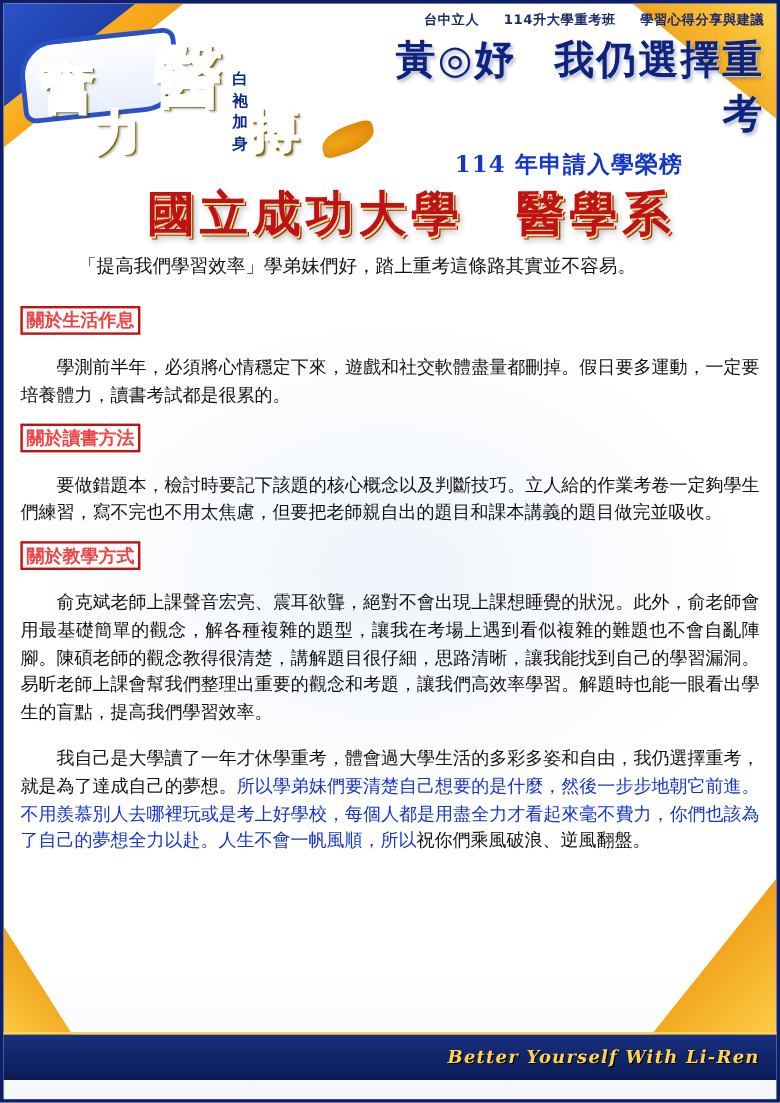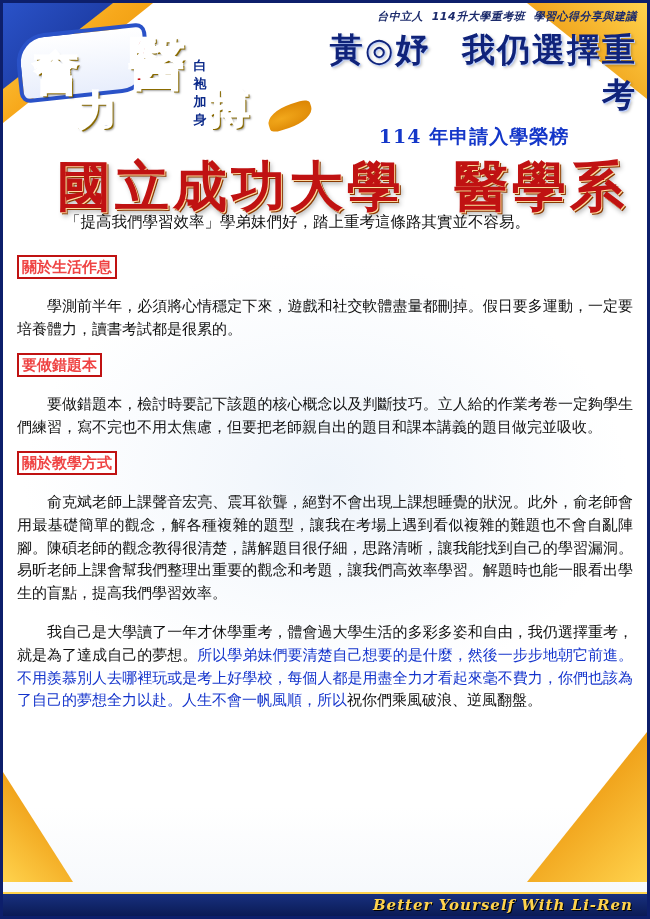--- a/index.html
+++ b/index.html
@@ -28,21 +28,21 @@
   .corner-tr{position:absolute;right:0;top:0;width:120px;height:96px;
     background:linear-gradient(225deg,#ffd34d 0%,#f0a21a 60%,#dd8b00 100%);
     clip-path:polygon(120px 0,120px 96px,0 0);}
   .corner-br{position:absolute;right:0;bottom:34px;width:120px;height:150px;
     background:linear-gradient(315deg,#ffd34d 0%,#f0a21a 55%,#dd8b00 100%);
     clip-path:polygon(120px 150px,120px 0,0 150px);}
   .corner-bl{position:absolute;left:0;bottom:34px;width:70px;height:110px;
     background:linear-gradient(45deg,#ffd34d 0%,#f0a21a 60%,#dd8b00 100%);
     clip-path:polygon(0 110px,0 0,70px 110px);}
   .footer-bar{
-    position:absolute;left:0;right:0;bottom:0;height:24px;
+    position:absolute;left:0;right:0;bottom:16px;height:40px;
     background:linear-gradient(180deg,#18307f 0%,#0b1b55 100%);
     border-top:2px solid #ffd34d;
     display:flex;align-items:center;justify-content:flex-end;
     padding-right:14px;box-sizing:border-box;text-align:center;
   }
   .footer-text{
     color:#ffd34d;font-style:italic;font-weight:bold;font-size:15px;
     letter-spacing:1px;font-family:"DejaVu Serif","Liberation Serif",serif;
     text-shadow:1px 1px 0 #000;
   }
@@ -73,35 +73,35 @@
   }
   .bai-circle span{display:block;font-size:13px;color:#0c2a8a;font-weight:bold;}
   .leaf{
     position:absolute;left:256px;top:96px;width:46px;height:22px;
     background:radial-gradient(ellipse at 30% 50%,#f2a81b 0%,#d98100 100%);
     border-radius:60% 20% 60% 20%;transform:rotate(-18deg);
   }
 
   .hdr-right{position:absolute;right:10px;top:6px;width:320px;text-align:right;}
   .hdr-line1{font-size:11px;color:#1b2a6b;font-weight:bold;letter-spacing:.5px;}
-  .hdr-line1 span{margin-left:4px;font-style:italic;}
+  .hdr-line1 span{margin-left:16px;}
   .hdr-name{
     margin-top:4px;font-size:33px;font-weight:bold;color:#10237a;
     letter-spacing:2px;
     text-shadow:1px 1px 0 #bcd0ff,2px 2px 3px rgba(0,0,0,.25);
   }
   .hdr-sub{
     margin-top:6px;font-size:19px;font-weight:bold;color:#1437c9;
     letter-spacing:1px;text-align:center;padding-right:6px;
     font-family:"DejaVu Serif","Liberation Serif",serif;
   }
 
   .school-line{
     position:absolute;left:0;right:0;top:148px;text-align:center;
-    font-size:54px;font-weight:bold;color:#c01212;letter-spacing:4px;
+    font-size:40px;font-weight:bold;color:#c01212;letter-spacing:4px;
     font-family:"DejaVu Serif","Liberation Serif",serif;
     text-shadow:1px 1px 0 #ffd9a0,2px 2px 0 #8a3a00,3px 4px 5px rgba(0,0,0,.3);
     margin-left:35px;
   }
   .school-line .dept{margin-left:26px;}
 
   .intro{
     position:absolute;left:62px;right:18px;top:208px;
     font-size:15.5px;color:#111;line-height:1.5;
   }
@@ -173,21 +173,21 @@
   <div class="intro">「提高我們學習效率」學弟妹們好，踏上重考這條路其實並不容易。</div>
 
   <div class="body-area">
 
     <div class="section">
       <div class="sec-title">關於生活作息</div>
       <div class="sec-body"><span class="indent"></span><span>學測前半年，必須將心情穩定下來，遊戲和社交軟體盡量都刪掉。假日要多運動，一定要培養體力，讀書考試都是很累的。</span></div>
     </div>
 
     <div class="section">
-      <div class="sec-title">要做錯題本</div>
+      <div class="sec-title">關於讀書方法</div>
       <div class="sec-body"><span class="indent"></span><span>要做錯題本，檢討時要記下該題的核心概念以及判斷技巧。立人給的作業考卷一定夠學生們練習，寫不完也不用太焦慮，但要把老師親自出的題目和課本講義的題目做完並吸收。</span></div>
     </div>
 
     <div class="section">
       <div class="sec-title">關於教學方式</div>
       <div class="sec-body"><span class="indent"></span><span>俞克斌老師上課聲音宏亮、震耳欲聾，絕對不會出現上課想睡覺的狀況。此外，俞老師會用最基礎簡單的觀念，解各種複雜的題型，讓我在考場上遇到看似複雜的難題也不會自亂陣腳。陳碩老師的觀念教得很清楚，講解題目很仔細，思路清晰，讓我能找到自己的學習漏洞。易昕老師上課會幫我們整理出重要的觀念和考題，讓我們高效率學習。解題時也能一眼看出學生的盲點，提高我們學習效率。</span></div>
     </div>
 
     <div class="section">
       <div class="sec-body"><span class="indent"></span><span>我自己是大學讀了一年才休學重考，體會過大學生活的多彩多姿和自由，我仍選擇重考，就是為了達成自己的夢想。</span><span class="blue">所以學弟妹們要清楚自己想要的是什麼，然後一步步地朝它前進。不用羨慕別人去哪裡玩或是考上好學校，每個人都是用盡全力才看起來毫不費力，你們也該為了自己的夢想全力以赴。人生不會一帆風順，所以</span><span>祝你們乘風破浪、逆風翻盤。</span></div>

